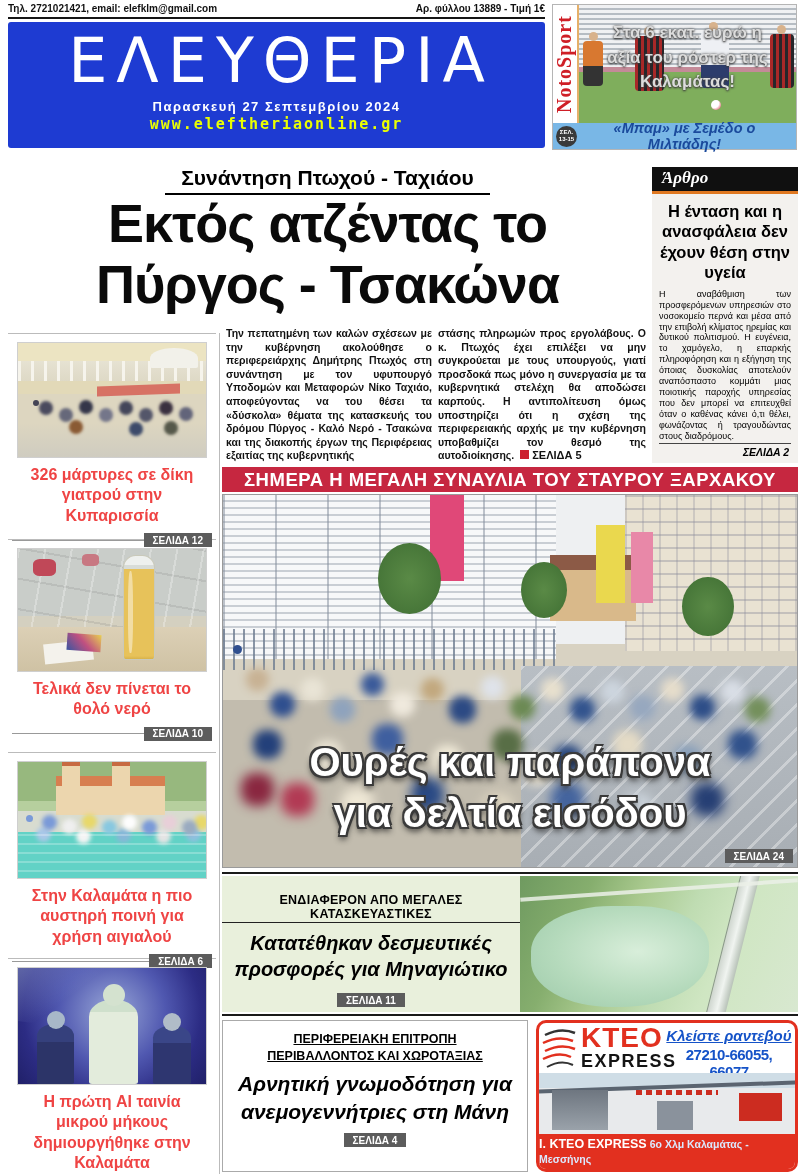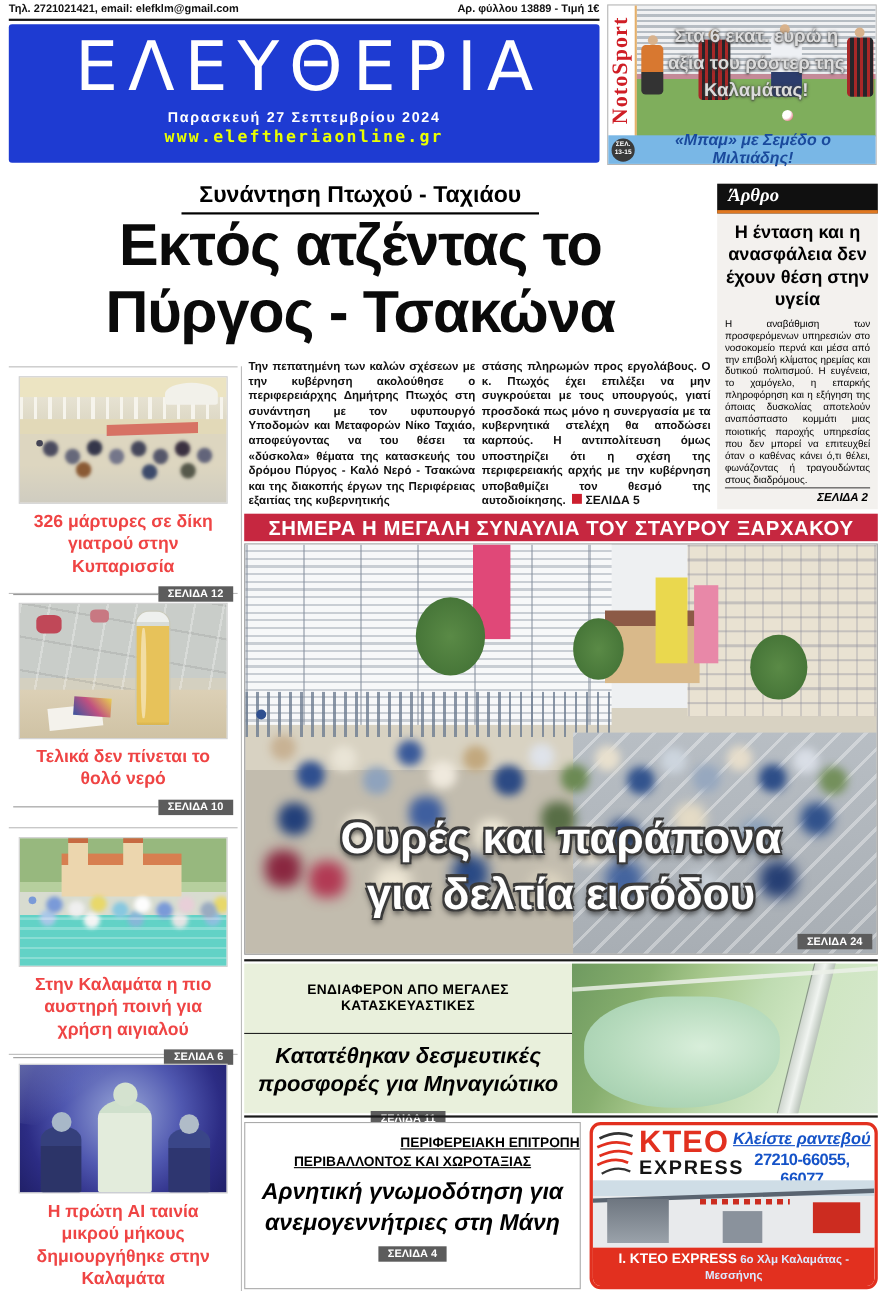--- a/index.html
+++ b/index.html
@@ -180,38 +180,38 @@
   .concert-cap { position:absolute; left:0; bottom:28px; width:100%; text-align:center; color:#fff; font-weight:bold;
        font-size:40px; line-height:1.28;
        text-shadow:-2px -2px 0 #3a3a3a, 2px -2px 0 #3a3a3a, -2px 2px 0 #3a3a3a, 2px 2px 0 #3a3a3a, 0 4px 6px #222; }
   .photo-badge { position:absolute; right:4px; bottom:4px; }
 
   
   .rule { position:absolute; left:222px; width:576px; height:2px; background:#1a1a1a; }
   .r1 { top:872px; } .r2 { top:1014px; }
   .dam-box { position:absolute; left:222px; top:876px; width:298px; height:136px; background:#e9f0dc; text-align:center; }
   .dam-kicker { display:inline-block; font-size:12.5px; font-weight:bold; letter-spacing:.3px;
-                border-bottom:1.5px solid #222; padding-bottom:18px; margin-top:17px; }
+                border-bottom:1.5px solid #222; padding-bottom:1px; margin-top:17px; }
   .dam-title { font-size:20px; font-weight:bold; font-style:italic; line-height:1.3; margin:7px 10px 0; }
   .dam-box .badge { margin-top:11px; }
   .ph-dam { position:absolute; left:520px; top:876px; width:278px; height:136px; overflow:hidden;
        background:linear-gradient(115deg,#6f9a60 0%, #86ae6e 22%, #a9c98e 38%, #bfdcb2 55%, #cfe6c2 70%, #d8e8d0 100%); }
   .ph-dam .lake { position:absolute; left:4%; top:22%; width:64%; height:74%;
        background:radial-gradient(ellipse at 60% 45%, #d8eeda 0%, #b5dabc 55%, #9cc9a8 100%);
        border-radius:45% 40% 50% 45%; }
   .ph-dam .wall { position:absolute; right:20%; top:-4%; width:7%; height:110%;
        background:linear-gradient(90deg,#cfd6cf,#f0f4f0,#b8c2b8); transform:rotate(14deg); border-left:1px solid #8a968a; }
   .ph-dam .road { position:absolute; left:0; top:9%; width:100%; height:3%;
        background:rgba(235,240,232,.85); transform:rotate(-4deg); }
 
   
   .wind-box { position:absolute; left:222px; top:1020px; width:306px; height:152px; border:1px solid #aaa;
               background:#fff; text-align:center; }
   .wind-kicker { font-size:12.5px; font-weight:bold; text-decoration:underline; line-height:1.35; }
-  .wind-kicker.first { margin-top:10px;text-align:right; }
+  .wind-kicker.first { margin-top:10px; }
   .wind-title { font-size:21px; font-weight:bold; font-style:italic; line-height:1.35; margin:5px 8px 0; }
   .wind-box .badge { margin-top:7px; }
 
   .kteo { position:absolute; left:536px; top:1020px; width:262px; height:152px; border:3px solid #e2301f;
           border-radius:10px; background:#fff; overflow:hidden; }
   .kteo-top { position:relative; height:50px; }
   .kteo-squiggle { position:absolute; left:2px; top:2px; }
   .kteo-brand { position:absolute; left:42px; top:1px; line-height:1; }
   .kteo-brand .b1 { color:#e2301f; font-weight:bold; font-size:28px; letter-spacing:1px; font-family:"Liberation Sans", sans-serif; }
   .kteo-brand .b2 { color:#141414; font-weight:bold; font-size:18px; letter-spacing:1.5px; margin-top:0; }
@@ -220,21 +220,21 @@
   .kteo-phones { color:#1553c8; font-weight:bold; font-size:15px; letter-spacing:-.5px; margin-top:2px; }
   .ph-kteo { position:relative; height:61px; overflow:hidden;
        background:linear-gradient(180deg,#cfdde6 0 24%, #e8eaec 24% 100%); }
   .ph-kteo .roof { position:absolute; left:0; top:20%; width:100%; height:6%; background:#5a6470; transform:skewY(-2deg); }
   .ph-kteo .door { position:absolute; left:5%; top:28%; width:22%; height:66%;
        background:linear-gradient(180deg,#6e7680,#9aa2aa); }
   .ph-kteo .redblock { position:absolute; right:5%; top:32%; width:17%; height:46%; background:#cc2c20; }
   .ph-kteo .sign { position:absolute; left:38%; top:28%; width:32%; height:5px;
        background:repeating-linear-gradient(90deg,#cc2c20 0 6px, rgba(0,0,0,0) 6px 10px); }
   .ph-kteo .glass { position:absolute; left:46%; top:46%; width:14%; height:48%; background:#8a929c; }
-  .kteo-footer { background:#e2301f; color:#fff; text-align:center; font-size:11px; line-height:1.3; padding:2px 0 3px; height:38px; }
+  .kteo-footer { background:#e2301f; color:#fff; font-size:11px; line-height:1.3; padding:2px 0 3px; height:38px; }
   .kteo-footer .fb { font-weight:bold; font-size:12.5px; }
   .kteo-footer .fa { font-weight:bold; font-size:10.5px; color:#dbe9ff; }
   .kteo-footer .fe { font-weight:bold; font-size:11px; color:#dbe9ff; }
 </style>
 </head>
 <body>
 
 <div class="page">
 
   <div class="topbar">

